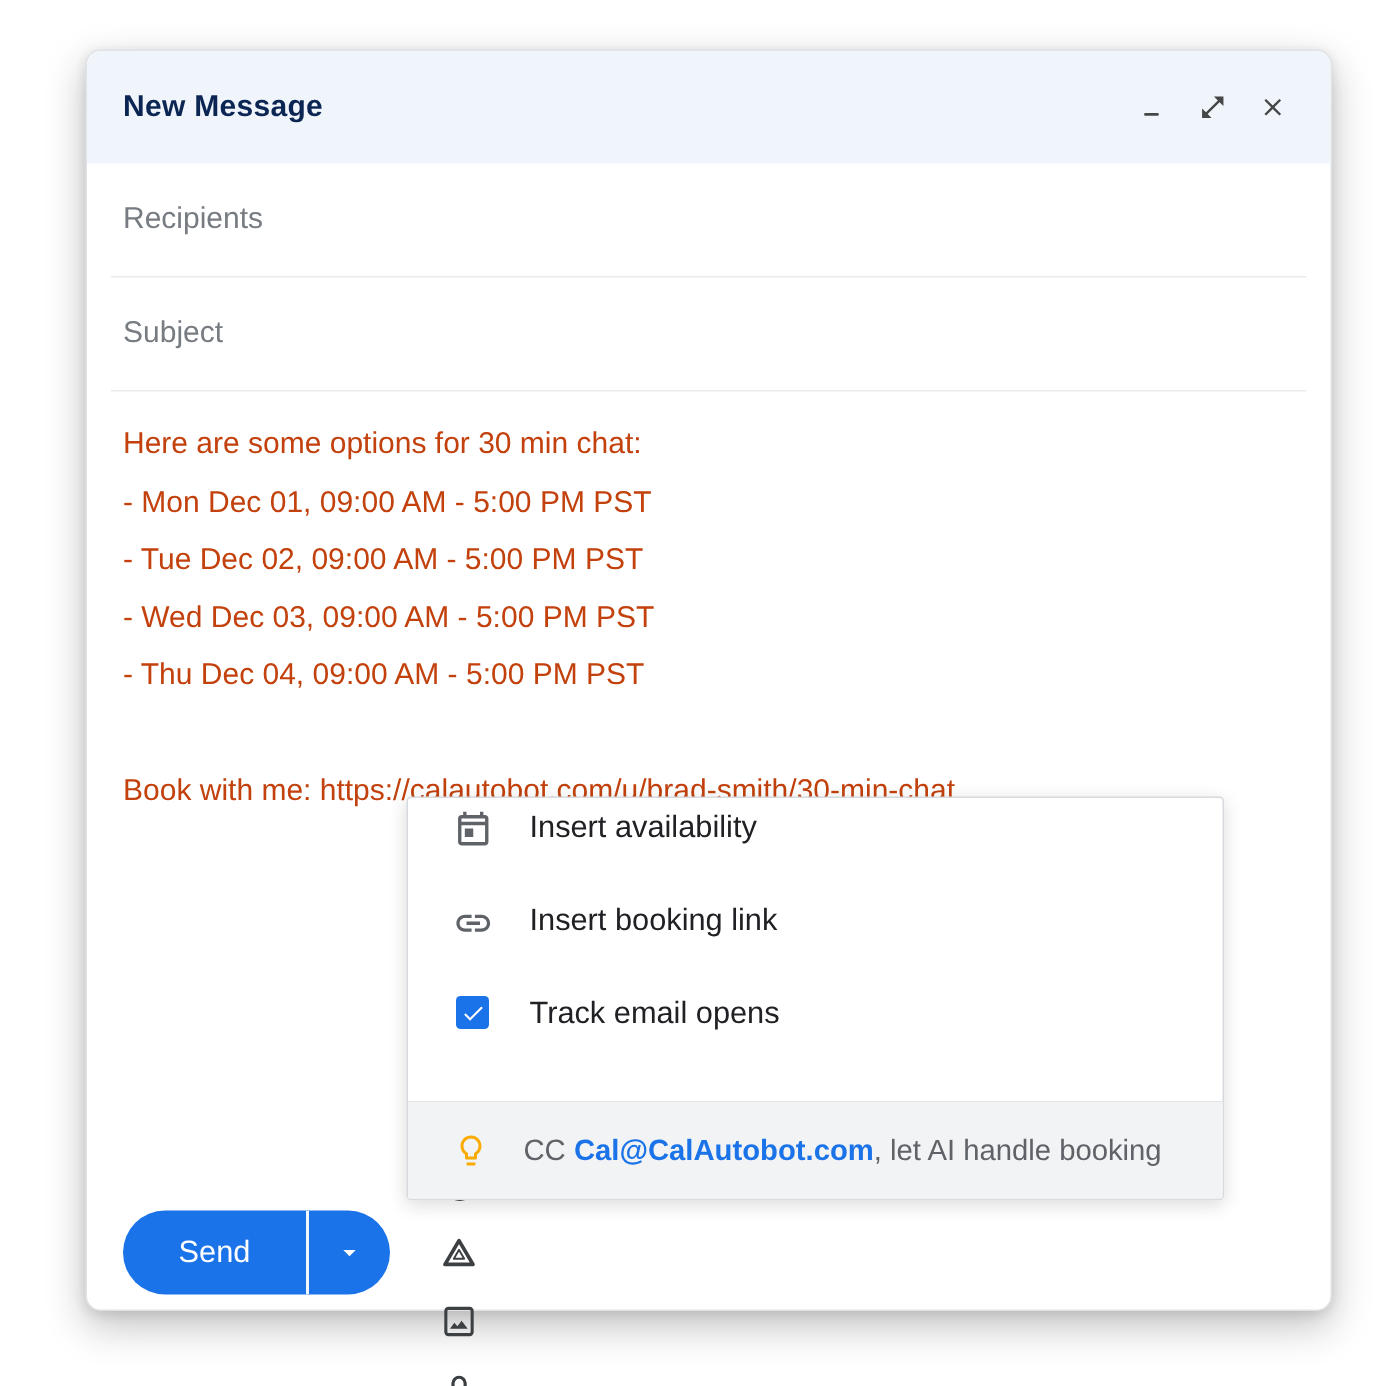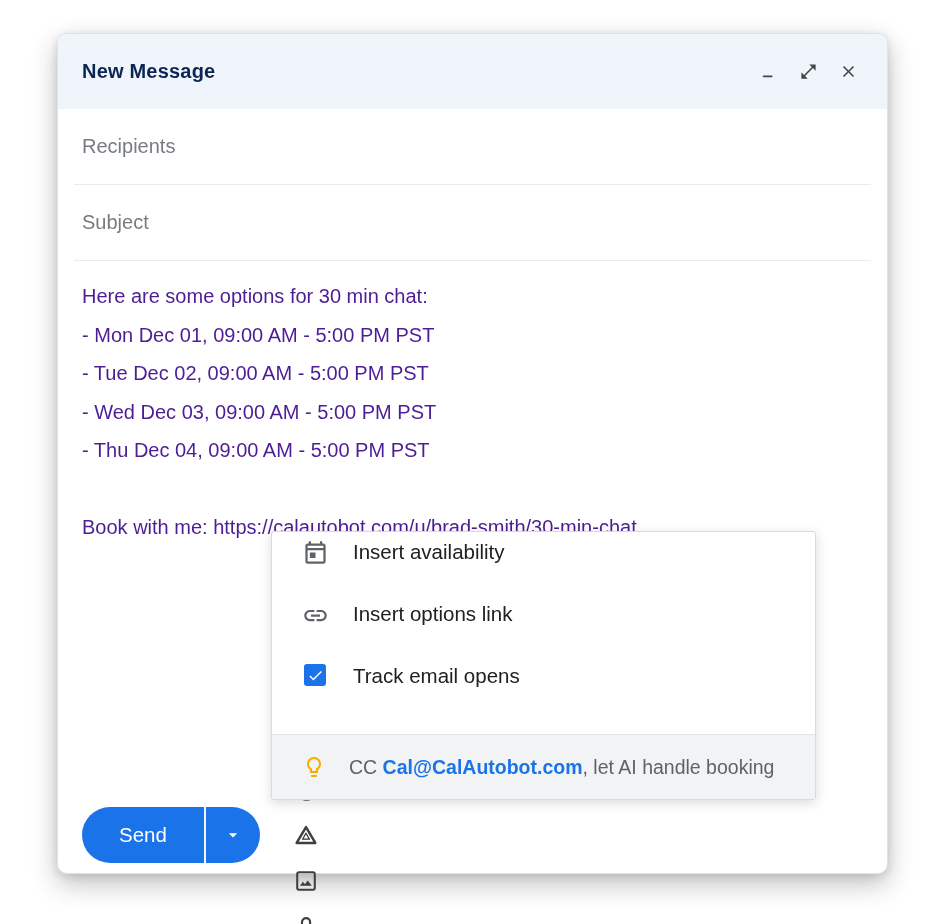--- a/index.html
+++ b/index.html
@@ -25,21 +25,21 @@
 
   
   .field-row { height: 76px; margin: 0 16px; border-bottom: 1px solid #e9ebee;
     display: flex; align-items: center; padding: 12px 8px; }
   .field-row input { border: none; outline: none; width: 100%; font-size: 20px;
     font-family: inherit; color: #202124; background: transparent; }
   .field-row input::placeholder { color: #777c82; opacity: 1; }
 
   
   .cw-body { padding: 16px 24px 0 24px; }
-  .body-line { min-height: 38.5px; line-height: 38.5px; font-size: 20px; color: #4c1d95;
+  .body-line { min-height: 38.5px; line-height: 38.5px; font-size: 20px; color: #c2410c;
     white-space: pre; }
 
   
   .popup {
     position: absolute; left: 213px; top: 497px; width: 545px;
     background: #ffffff; border: 1px solid #d7dade; border-radius: 3px;
     box-shadow: 0 3px 12px rgba(32,33,36,.16); padding-top: 8px; z-index: 5;
   }
   .menu-item { height: 62px; display: flex; align-items: flex-start; padding-left: 28px;
     cursor: pointer; }
@@ -126,21 +126,21 @@
       </span>
       <span class="menu-label">Insert availability</span>
     </div>
 
     <div class="menu-item">
       <span class="menu-icon">
         <svg width="27" height="27" viewBox="0 0 24 24">
           <path fill="#5f6368" d="M3.9 12c0-1.71 1.39-3.1 3.1-3.1h4V7H7c-2.76 0-5 2.24-5 5s2.24 5 5 5h4v-1.9H7c-1.71 0-3.1-1.39-3.1-3.1zM8 13h8v-2H8v2zm9-6h-4v1.9h4c1.71 0 3.1 1.39 3.1 3.1s-1.39 3.1-3.1 3.1h-4V17h4c2.76 0 5-2.24 5-5s-2.24-5-5-5z"></path>
         </svg>
       </span>
-      <span class="menu-label">Insert options link</span>
+      <span class="menu-label">Insert booking link</span>
     </div>
 
     <div class="menu-item">
       <span class="menu-icon">
         <span class="checkbox">
           <svg width="17" height="17" viewBox="0 0 24 24">
             <path fill="#ffffff" d="M9 16.2 4.8 12l-1.4 1.4L9 19 21 7l-1.4-1.4z"></path>
           </svg>
         </span>
       </span>

